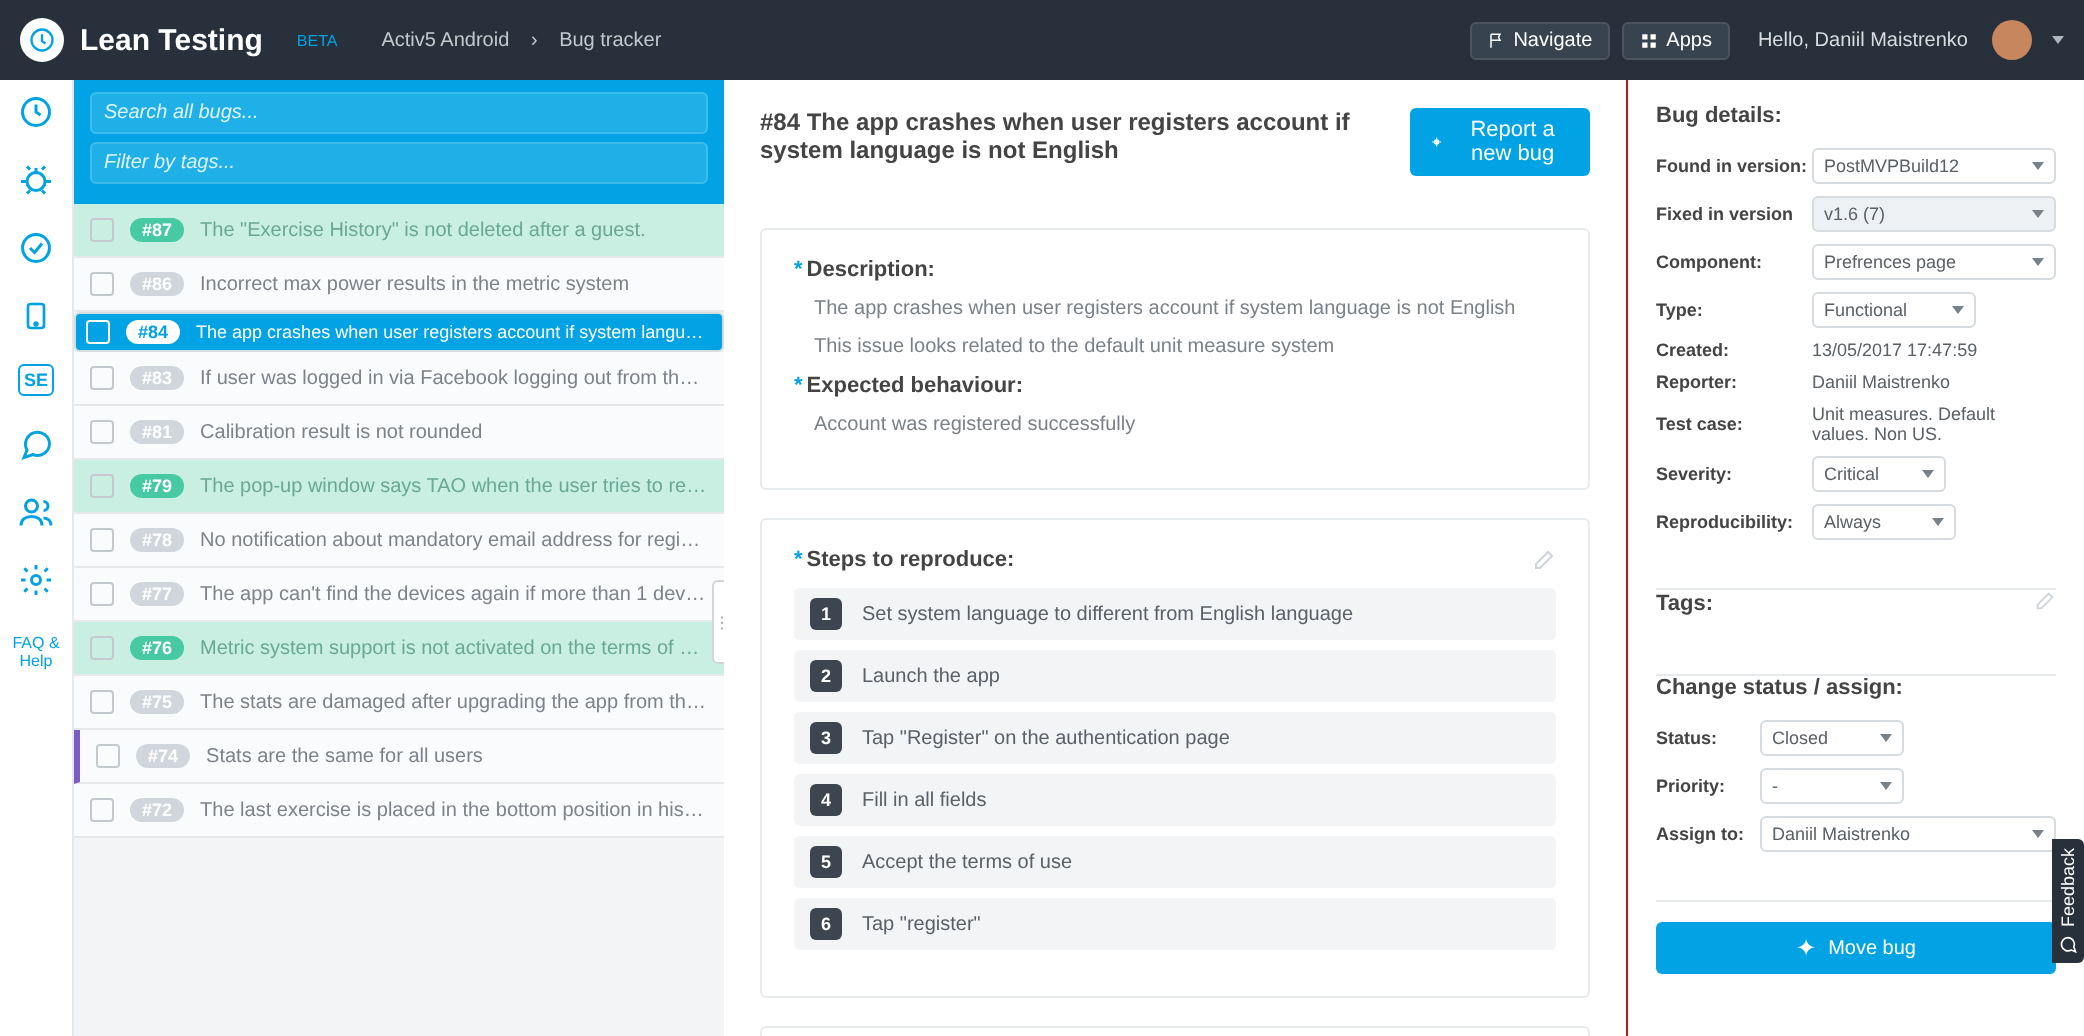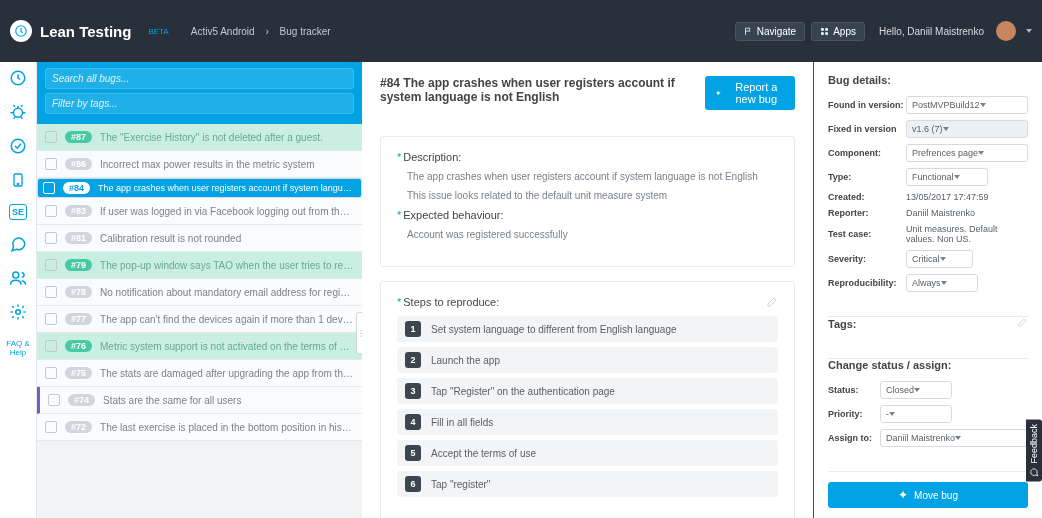--- a/index.html
+++ b/index.html
@@ -1,16 +1,16 @@
 <!DOCTYPE html>
 <html><head>
 <meta charset="utf-8">
 <style>
   html,body{margin:0;padding:0;font-family:Arial,Helvetica,sans-serif;font-size:11px;color:#333;background:#fff;width:1042px;height:518px;overflow:hidden}
-  .topbar{height:32px;background:#27303b;color:#fff;display:flex;align-items:center;padding:15px 10px}
+  .topbar{height:32px;background:#27303b;color:#fff;display:flex;align-items:center;padding:4px 10px}
   .logo-circle{width:22px;height:22px;border-radius:50%;background:#fff;display:flex;align-items:center;justify-content:center;margin-right:8px}
   .logo-circle svg{width:14px;height:14px}
   .brand{font-size:15px;font-weight:bold;color:#fff}
   .beta{font-size:8px;color:#01a3e4;margin-left:17px;vertical-align:top}
   .crumbs{margin-left:18px;font-size:10px;color:#c5c9ce}
   .crumbs span{margin:16px 4px}
   .top-right{margin-left:auto;display:flex;align-items:center;gap:6px}
   .tbtn{background:#384350;border:1px solid #4a5560;border-radius:3px;padding:3px 8px;font-size:10px;color:#fff;display:flex;align-items:center;gap:4px}
   .hello{font-size:10px;color:#d8dce0;margin-left:8px}
   .avatar{width:20px;height:20px;border-radius:50%;background:#c8865f;margin-left:6px}
@@ -37,34 +37,34 @@
   .badge{background:#d0d6db;color:#fff;font-size:9px;font-weight:bold;border-radius:8px;padding:1px 6px;flex-shrink:0}
   .badge.gr{background:#47c9a2}
   .drag-handle{position:absolute;right:-4px;top:250px;width:8px;height:40px;background:#fff;border:1px solid #d0d6db;border-radius:3px;display:flex;align-items:center;justify-content:center;color:#9aa2aa;font-size:8px}
 
   .main{flex:1;display:flex;overflow:hidden}
   .detail{flex:1;padding:14px 18px 0 18px;overflow:hidden;position:relative}
   .detail-top{display:flex;align-items:flex-start;margin-bottom:26px}
   .bugtitle{font-size:12px;font-weight:bold;color:#444}
   .newbug{margin-left:auto;background:#01a3e4;color:#fff;border:none;border-radius:3px;padding:5px 10px;font-size:11px;display:flex;align-items:center;gap:6px}
   .panel{border:1px solid #e8ebee;border-radius:3px;padding:14px 16px 18px 16px;margin-bottom:14px}
-  .sect{font-size:11px;font-weight:normal;color:#444;margin:0 0 8px 0}
+  .sect{font-size:11px;font-weight:bold;color:#444;margin:0 0 8px 0}
   .sect .star{color:#01a3e4;margin-right:2px}
   .desc-body{font-size:10px;color:#7b8188;margin:0 0 8px 10px}
   .pencil{float:right;color:#cfd4d9}
   .steps{margin-top:6px}
   .step{display:flex;align-items:center;background:#f2f4f6;border-radius:3px;padding:5px 8px;margin-bottom:5px;font-size:10px;color:#5a6066}
   .step .num{width:16px;height:16px;background:#3d4650;color:#fff;border-radius:3px;display:flex;align-items:center;justify-content:center;font-size:9px;font-weight:bold;margin-right:10px}
 
   .side{width:200px;border-left:1px solid #b91c1c;padding:12px 14px 0 14px;overflow:hidden;display:flex;flex-direction:column;gap:18px}
   .side h4{font-size:11px;font-weight:bold;margin:0 0 10px 0;color:#444}
   .kv{display:flex;align-items:center;margin-bottom:6px;font-size:9px;color:#5a6066}
   .kv .k{width:78px;font-weight:bold;color:#444}
   .kv .v{flex:1}
-  .sel{flex:1;border:1px solid #d6dbe0;border-radius:3px;padding:3px 5px;display:flex;align-items:center;background:#fff;font-size:9px}
+  .sel{flex:1;border:1px solid #d6dbe0;border-radius:3px;padding:3px 5px;display:flex;align-items:center;justify-content:space-between;background:#fff;font-size:9px}
   .sel .dd{width:0;height:0;border-left:3px solid transparent;border-right:3px solid transparent;border-top:4px solid #7b8188}
   .movebug{background:#01a3e4;color:#fff;border:none;border-radius:3px;padding:6px;font-size:10px;width:100%;display:flex;align-items:center;justify-content:center;gap:6px}
 
   .feedback{position:absolute;right:0;top:420px;background:#27303b;color:#fff;font-size:9px;padding:4px 3px;writing-mode:vertical-rl;transform:rotate(180deg);border-radius:3px 0 0 3px;display:flex;align-items:center;gap:4px}
   .feedback svg{transform:rotate(90deg)}
 
   .section-divider{border-top:1px solid #e8ebee;}
 </style>
 </head>
 <body>

